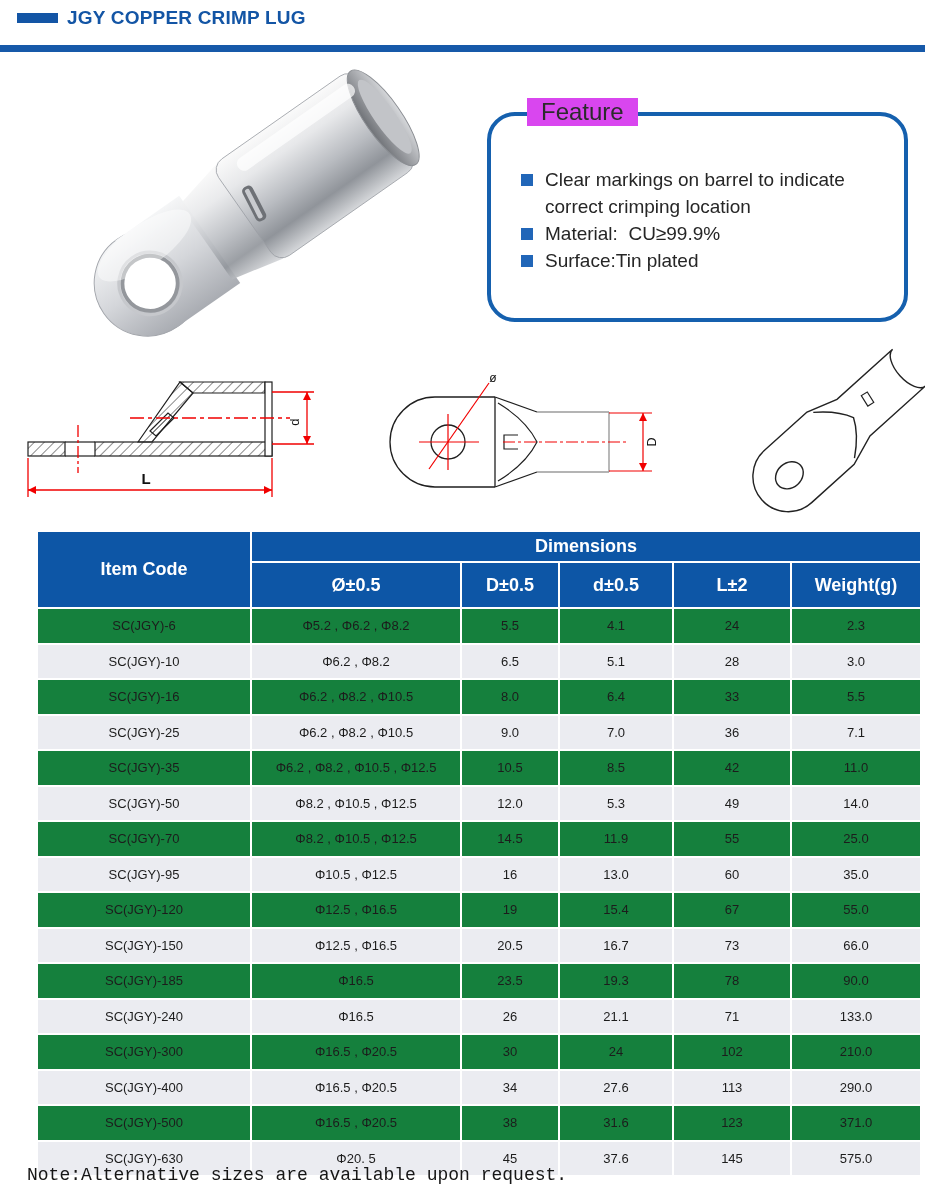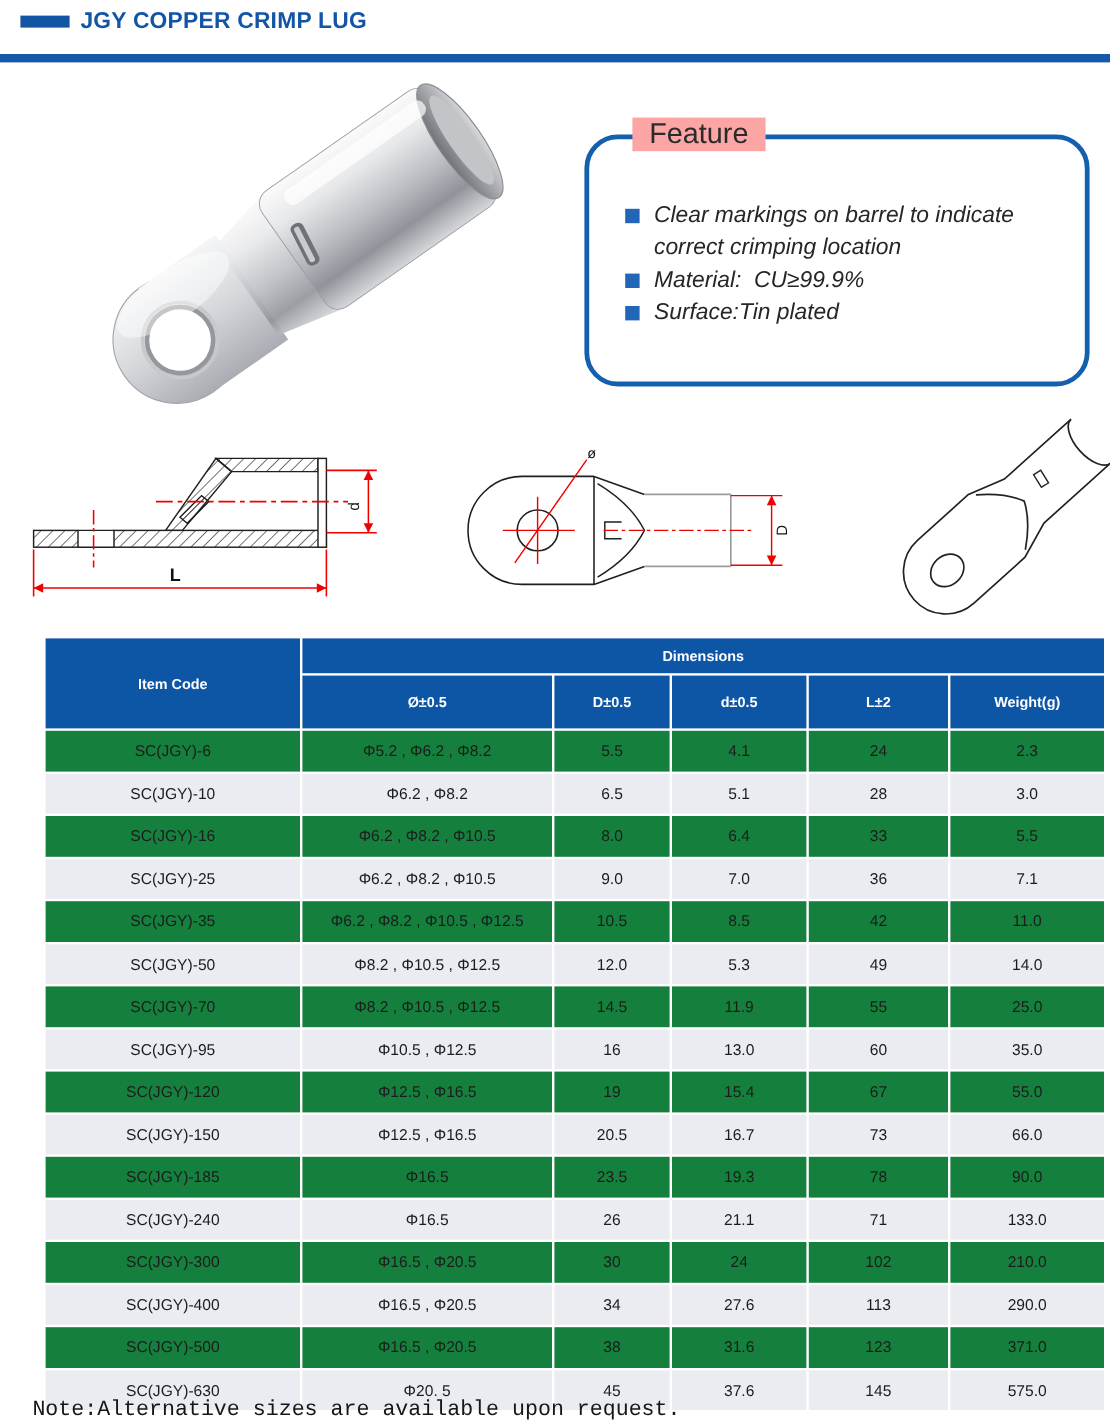--- a/index.html
+++ b/index.html
@@ -11,37 +11,37 @@
   .page-title{position:absolute;left:67px;top:6px;height:24px;line-height:24px;
               font-size:19px;font-weight:bold;color:#1355a5;letter-spacing:.2px;}
   .title-bar{position:absolute;left:0;top:45px;width:925px;height:7px;background:#1659a9;}
 
   
   .photo{position:absolute;left:42px;top:66px;}
 
   
   .feature-box{position:absolute;left:487px;top:112px;width:413px;height:202px;
                border:4px solid #1560ae;border-radius:28px;}
-  .feature-legend{position:absolute;top:-18px;left:36px;background:#fca5a5;padding:0 14px;
+  .feature-legend{position:absolute;top:-18px;left:36px;background:#d946ef;padding:0 14px;
                   font-size:24px;color:#2b2b2b;}
-  .feature-list{list-style:none;margin:50px 0 0 0;padding:0 0 0 30px;font-style:italic;}
+  .feature-list{list-style:none;margin:50px 0 0 0;padding:0 0 0 30px;}
   .feature-item{display:flex;gap:12px;font-size:19px;line-height:27px;color:#262626;}
   .bullet{flex:0 0 auto;width:12px;height:12px;background:#2166b8;margin-top:8px;}
   .feature-text{white-space:pre-wrap;max-width:345px;}
 
   
   .drawing{position:absolute;}
   #drawing-side{left:12px;top:355px;}
   #drawing-top{left:385px;top:370px;}
   #drawing-iso{left:735px;top:335px;}
 
   
   table.spec{position:absolute;left:36px;top:530px;width:886px;
              border-collapse:separate;border-spacing:2px;table-layout:fixed;}
-  table.spec th{background:#0d56a6;color:#fff;font-weight:bold;font-size:12px;
+  table.spec th{background:#0d56a6;color:#fff;font-weight:bold;font-size:18px;
                 text-align:center;padding:0;}
   th.dims{height:29px;}
   th.sub{height:44px;}
   tbody td{height:33.5px;text-align:center;font-size:13px;color:#1c1c1c;
            background:#ebecf1;padding:0;}
   tr.odd td{background:#15803d;}
 
   
   .note{position:absolute;left:27px;top:1165px;font-size:18px;color:#161616;font-family:Liberation Mono, monospace;}
 </style>

